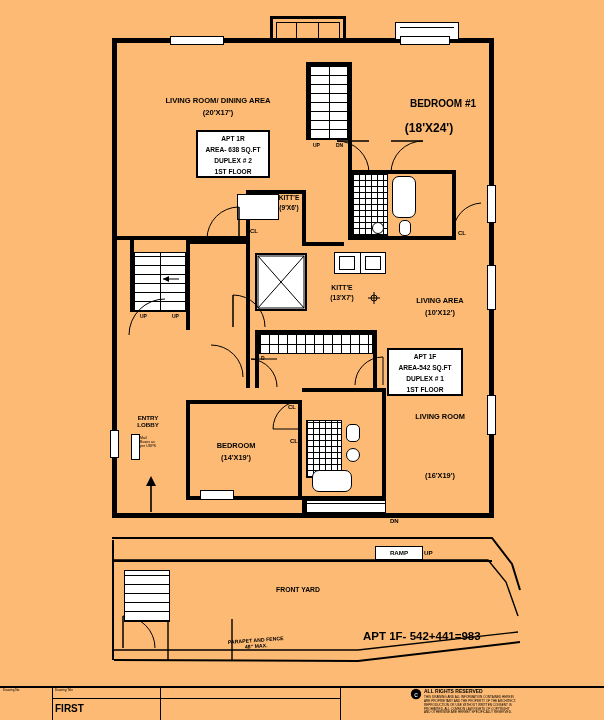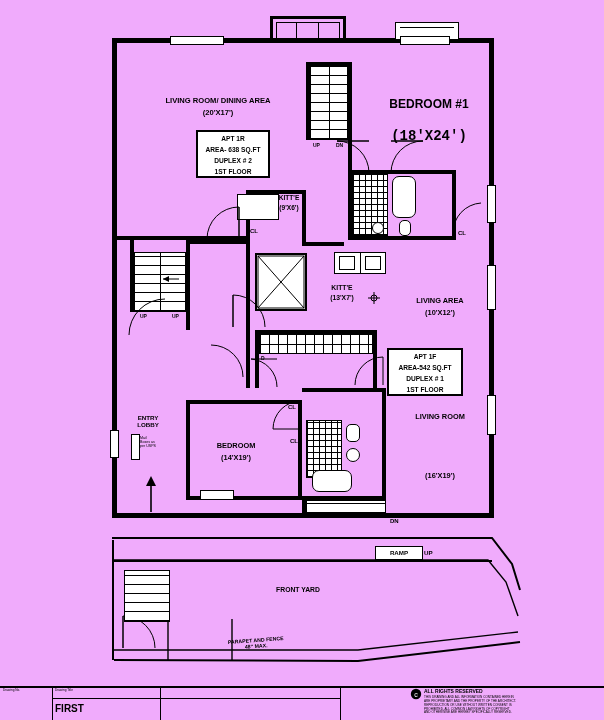--- a/index.html
+++ b/index.html
@@ -7,21 +7,21 @@
     padding: 0;
     background: #ffffff;
   }
   body {
     font-family: "Liberation Sans", sans-serif;
   }
   #page {
     position: relative;
     width: 604px;
     height: 720px;
-    background: #f0abfc;
+    background: #fdba74;
     overflow: hidden;
   }
   .lbl {
     position: absolute;
     font-family: "Liberation Sans", sans-serif;
     font-weight: bold;
     color: #000;
     text-align: center;
     line-height: 1.15;
     white-space: pre;
@@ -266,22 +266,22 @@
   </svg>
 
   <div class="lbl" style="left:250px; top:228px; font-size:6px;">CL</div>
   <div class="lbl" style="left:458px; top:230px; font-size:6px;">CL</div>
   <div class="lbl" style="left:288px; top:404px; font-size:6px;">CL</div>
   <div class="lbl" style="left:290px; top:438px; font-size:6px;">CL</div>
 
   <div class="lbl" style="left:148px; top:97px; width:140px; font-size:7.6px;">LIVING ROOM/ DINING AREA</div>
   <div class="lbl" style="left:148px; top:109px; width:140px; font-size:7.6px;">(20'X17')</div>
 
-  <div class="lbl" style="left:382px; top:98px; width:94px; font-size:12px;">BEDROOM #1</div>
-  <div class="lbl" style="left:382px; top:128px; width:94px; font-size:14px;font-family:Liberation Mono, monospace;">(18'X24')</div>
+  <div class="lbl" style="left:396px; top:98px; width:94px; font-size:10px;">BEDROOM #1</div>
+  <div class="lbl" style="left:382px; top:122px; width:94px; font-size:12px;">(18'X24')</div>
 
   <div class="lbl" style="left:266px; top:194px; width:46px; font-size:6.6px;">KITT'E</div>
   <div class="lbl" style="left:266px; top:204px; width:46px; font-size:6.6px;">(9'X6')</div>
 
   <div class="lbl" style="left:318px; top:284px; width:48px; font-size:6.8px;">KITT'E</div>
   <div class="lbl" style="left:318px; top:294px; width:48px; font-size:6.8px;">(13'X7')</div>
   <svg class="doorsvg" style="left:368px; top:292px;" width="12" height="12">
     <line x1="6" y1="0" x2="6" y2="12" stroke="#000" stroke-width="1"></line>
     <line x1="0" y1="6" x2="12" y2="6" stroke="#000" stroke-width="1"></line>
     <circle cx="6" cy="6" r="3" fill="none" stroke="#000" stroke-width="1"></circle>
@@ -331,20 +331,21 @@
   <div class="lbl" style="left:375px; top:549px; width:48px; font-size:6.2px;">RAMP</div>
   <div class="lbl" style="left:424px; top:549px; font-size:6.2px;">UP</div>
 
   <div class="stairs" style="left:124px; top:570px; width:46px; height:52px;"></div>
 
   <div class="lbl" style="left:258px; top:586px; width:80px; font-size:6.8px;">FRONT YARD</div>
 
   <div class="lbl" style="left:206px; top:638px; width:100px; font-size:5.2px; transform:rotate(-4deg);">PARAPET AND FENCE
 48" MAX.</div>
 
+  <div class="sumtext" style="left:363px; top:628px;">APT 1F- 542+441=983</div>
 
   <div class="wall" style="left:0px; top:686px; width:604px; height:1.5px;"></div>
   <div class="thin" style="left:52px; top:686px; width:1px; height:34px;"></div>
   <div class="thin" style="left:160px; top:686px; width:1px; height:34px;"></div>
   <div class="thin" style="left:340px; top:686px; width:1px; height:34px;"></div>
   <div class="thin" style="left:52px; top:698px; width:108px; height:1px;"></div>
   <div class="thin" style="left:160px; top:698px; width:180px; height:1px;"></div>
 
   <div class="tiny" style="left:3px; top:689px;">Drawing No.</div>
   <div class="tiny" style="left:55px; top:689px;">Drawing Title</div>

